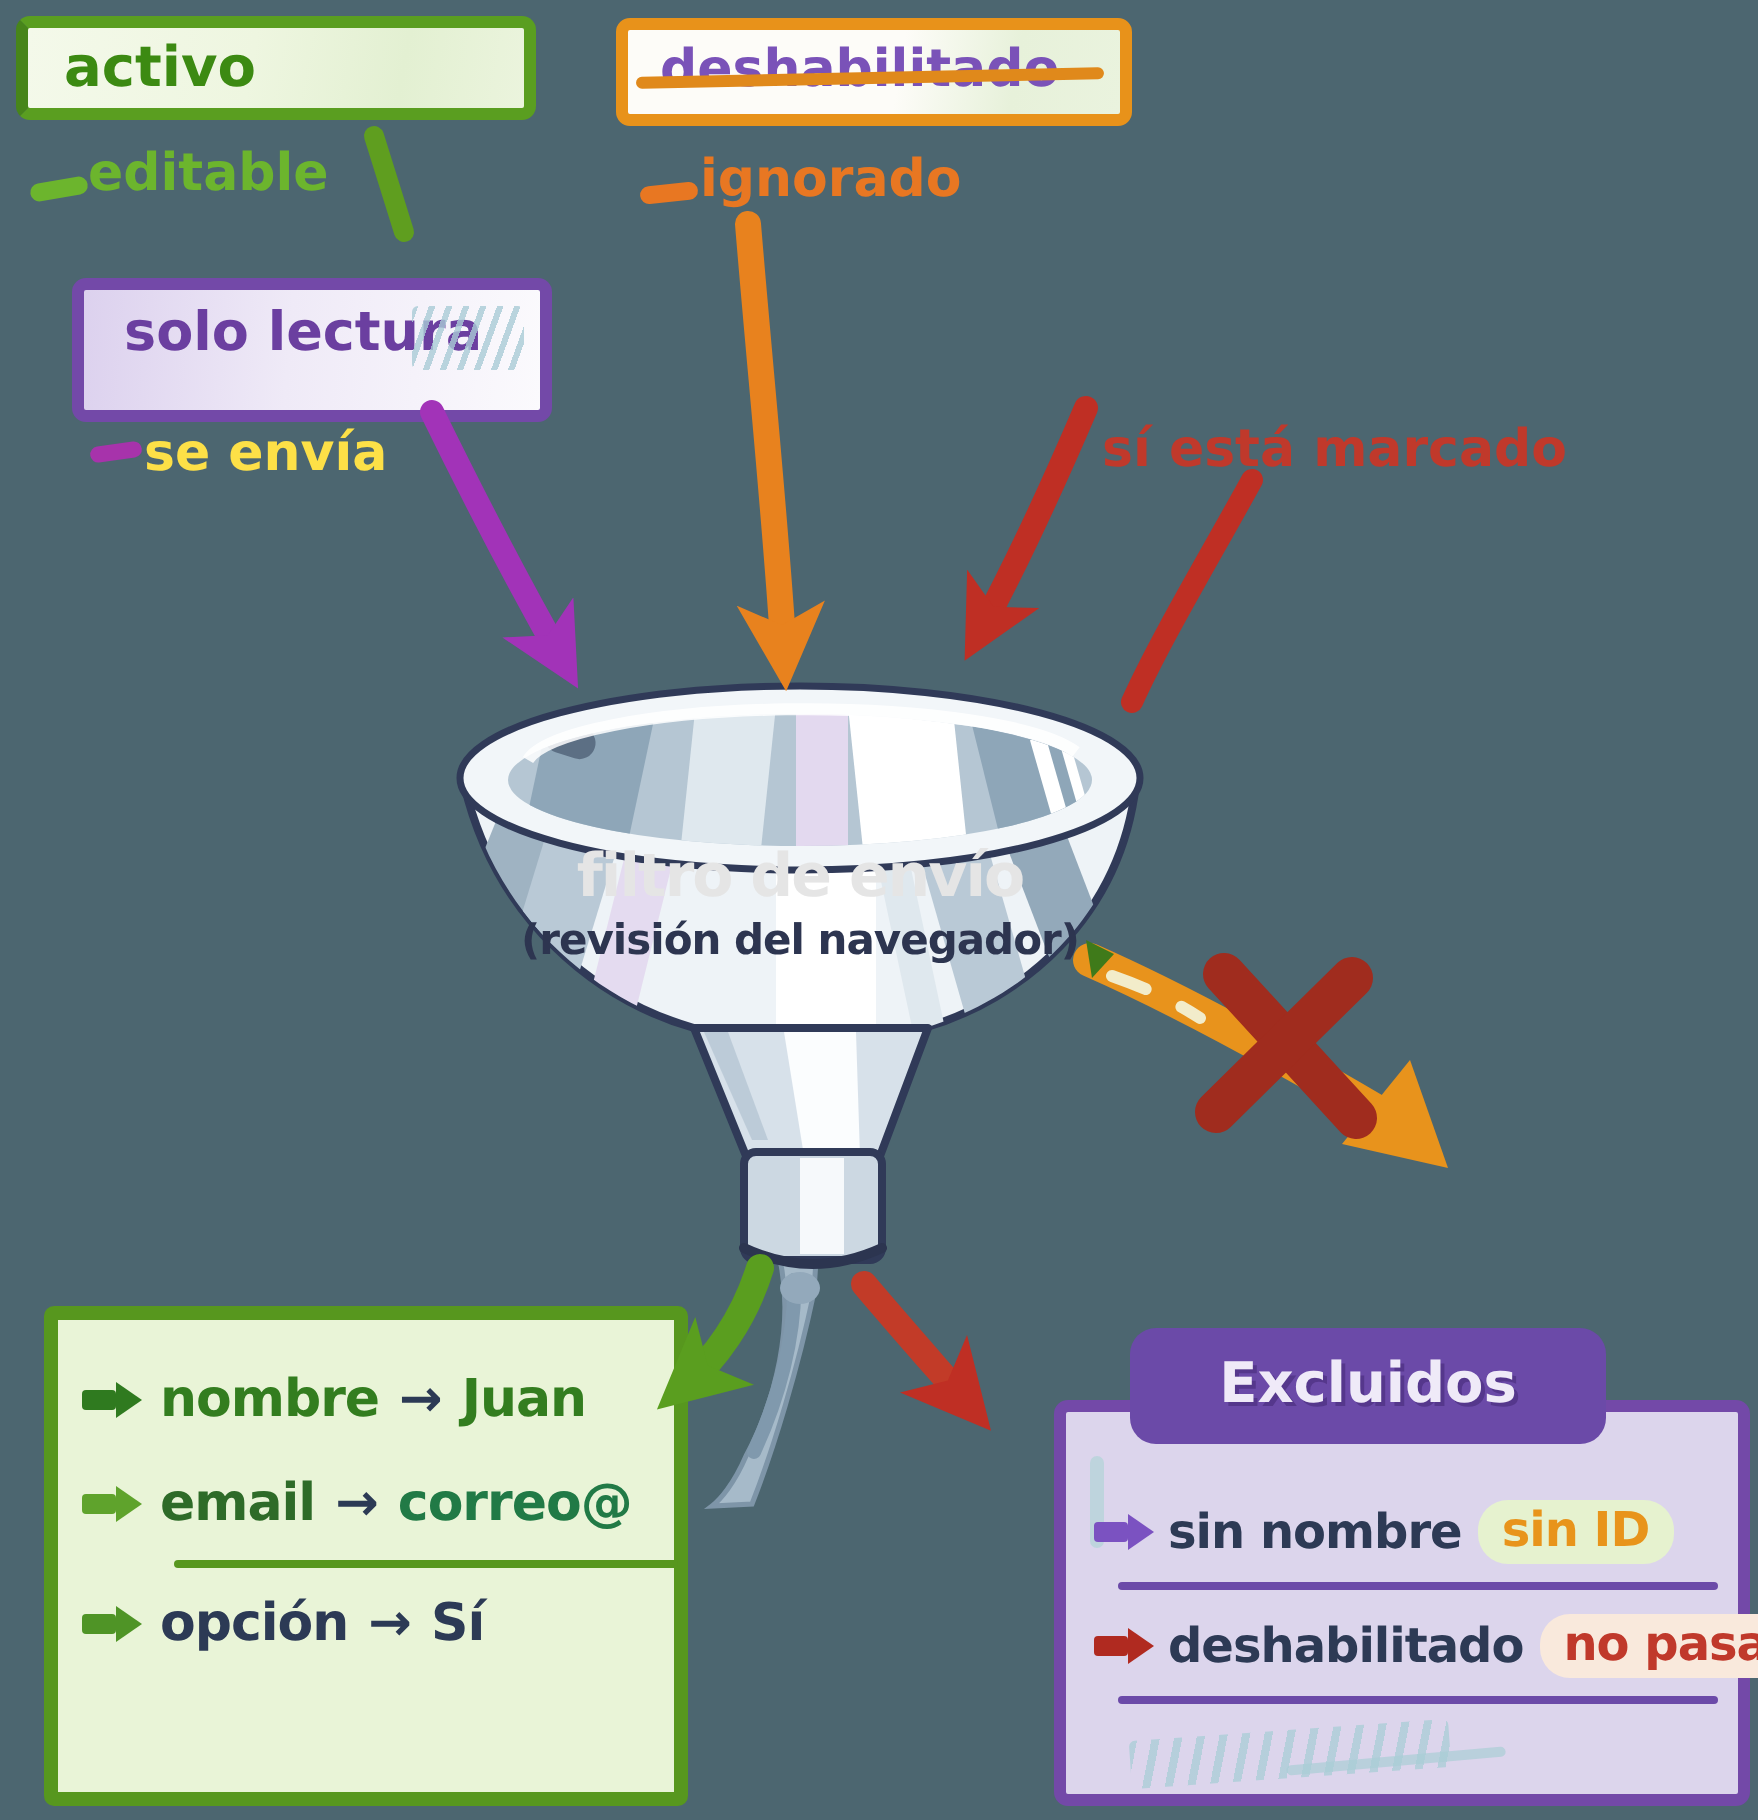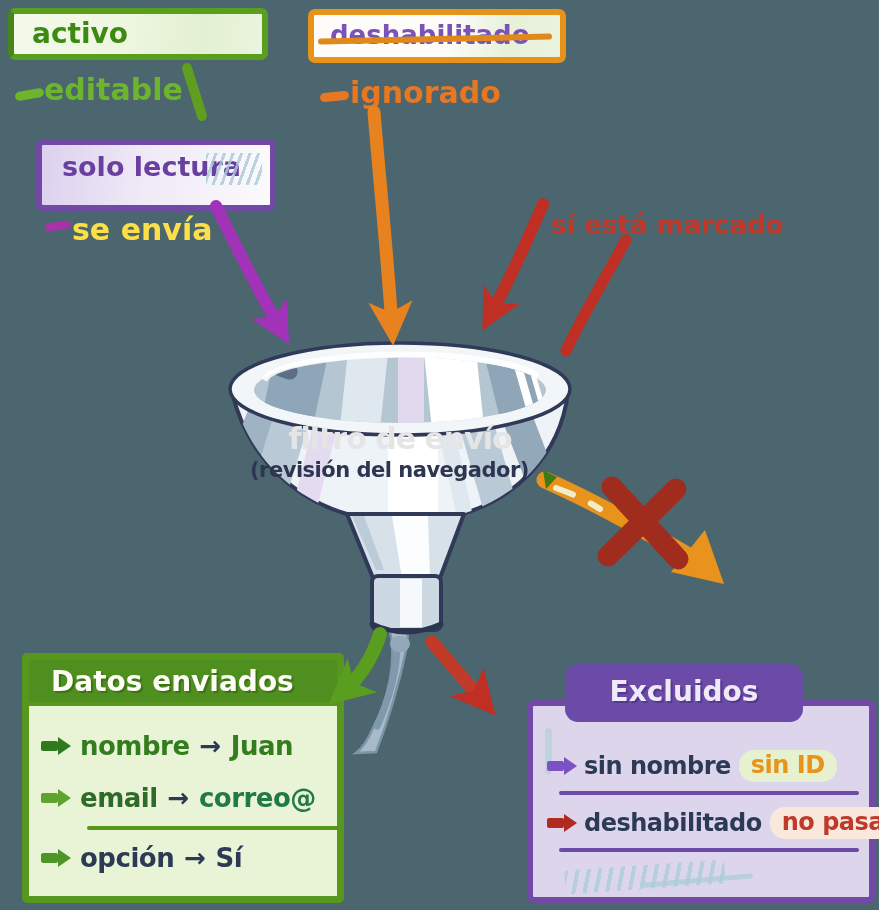--- a/index.html
+++ b/index.html
@@ -52,34 +52,34 @@
     display:flex; align-items:center; gap:13px; padding-left:14px;
     font-size:26px; color:#c23a28;
   }
   .checkbox {
     position:relative; width:34px; height:34px; flex:0 0 auto;
     border:6px solid #5d7d93; border-radius:9px; background:#f7eedd;
   }
   .checkbox svg { position:absolute; left:-2px; top:-16px; overflow:visible; }
 
   
-  .note { position:absolute; font-size:30px; white-space:nowrap; z-index:2; }
+  .note { position:absolute; font-size:26px; white-space:nowrap; z-index:2; }
   .n-editable { left:44px; top:72px; color:#6cb52d; }
   .n-ignorado { left:350px; top:75px; color:#e87722; }
   .n-seenvia  { left:72px; top:212px; color:#fde047; }
   .n-marcado  { left:551px; top:210px; color:#c0392b; font-size:26px; }
   .dash { position:absolute; height:9px; border-radius:5px; z-index:2; }
   .d-editable { left:15px; top:90px; width:29px; background:#6cb52d; transform:rotate(-10deg); }
   .d-ignorado { left:320px; top:92px; width:29px; background:#e87722; transform:rotate(-6deg); }
   .d-seenvia  { left:45px; top:222px; width:26px; height:8px; background:#a733ab; transform:rotate(-8deg); }
 
   
   .funnel-title { left:255px; top:421px; width:290px; text-align:center;
     font-size:30px; color:#e5e5e5; z-index:2; letter-spacing:-1px; }
-  .funnel-sub { left:250px; top:458px; width:300px; 
+  .funnel-sub { left:250px; top:458px; width:300px; text-align:center;
     font-size:21px; color:#2d3550; z-index:2; letter-spacing:-0.5px; }
 
   
   .panel-sent {
     left:22px; top:653px; width:322px; height:250px;
     border:7px solid #57971e; border-radius:5px; background:#e9f4d7; z-index:2;
   }
   .sent-header {
     height:46px; background:#4f8f1f; border-bottom:4px solid #57971e;
     color:#fdfdf6; font-size:28px; line-height:44px; padding-left:22px;
@@ -195,21 +195,20 @@
   </div>
   <span class="dash d-ignorado"></span>
   <div class="note n-ignorado">ignorado</div>
 
   <div class="note n-marcado">sí está marcado</div>
 
   <div class="abs funnel-title">filtro de envío</div>
   <div class="abs funnel-sub">(revisión del navegador)</div>
 
   <div class="abs panel-sent">
-    <div class="sent-header">Datos enviados</div>
     <div class="sent-rows">
       <div class="srow">
         <span class="arrow-ic" style="color:#2f7a1f"></span>
         <span style="color:#337d1f">nombre</span>
         <span class="glyph">→</span>
         <span style="color:#337d1f">Juan</span>
       </div>
       <div class="srow">
         <span class="arrow-ic" style="color:#5fa32c"></span>
         <span style="color:#2e6b28">email</span>

